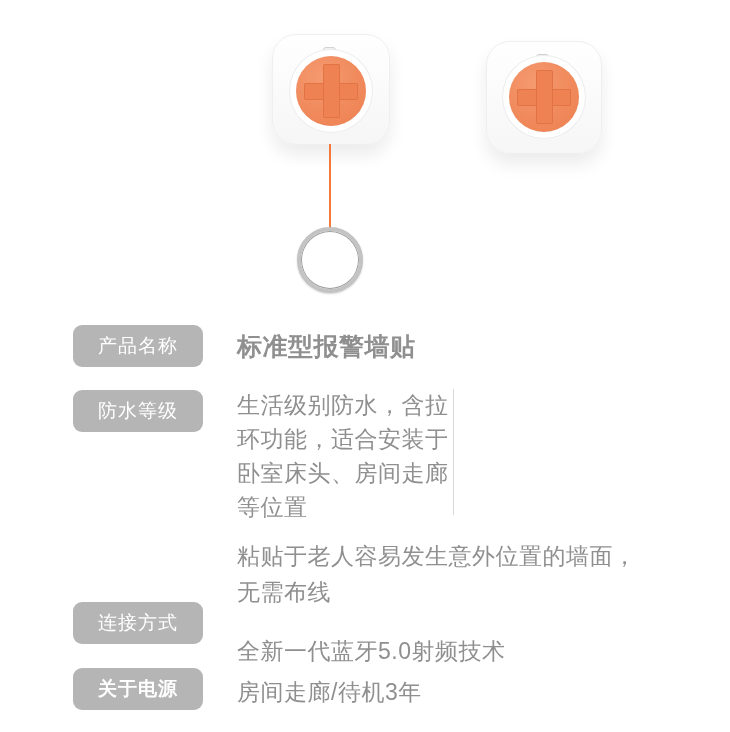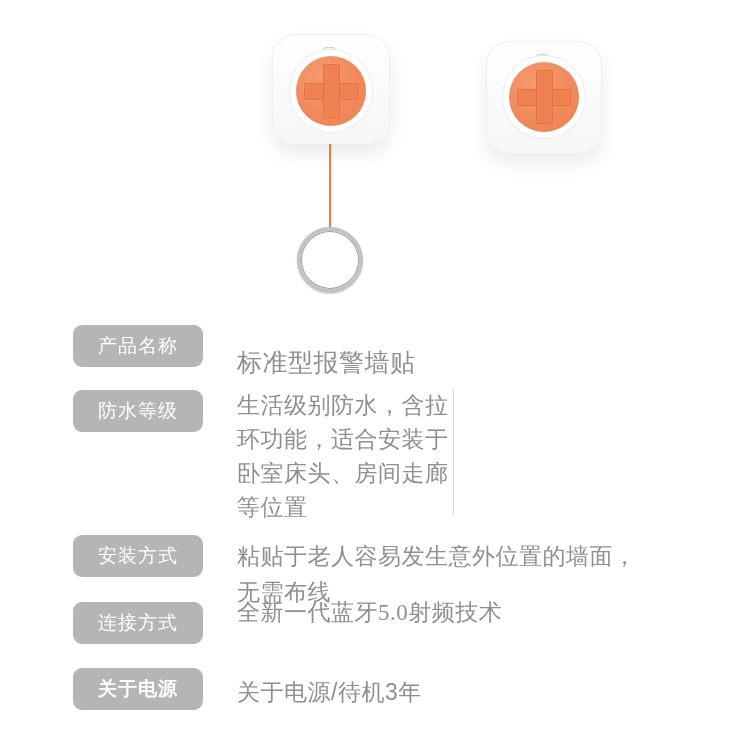--- a/index.html
+++ b/index.html
@@ -69,32 +69,31 @@
 
   <div class="device" style="left:486px;top:41px;width:114px;height:111px;">
     <div class="led" style="left:49px;top:12px;"></div>
     <div class="btn-circle" style="left:22px;top:20px;">
       <div class="cross-h"></div>
       <div class="cross-v"></div>
     </div>
   </div>
 
   <div class="spec-label" style="top:325px;">产品名称</div>
-  <div class="spec-text name-text col1" style="top:348px;">标准型报警墙贴</div>
+  <div class="spec-text name-text col1" style="top:332px;font-weight:bold;">标准型报警墙贴</div>
 
   <div class="spec-label" style="top:390px;">防水等级</div>
   <div class="spec-text col1" style="top:388px;width:220px;">生活级别防水，含拉
 环功能，适合安装于
 卧室床头、房间走廊
 等位置</div>
   <div class="divider"></div>
 
-  <div class="spec-label" style="top:535px;">安装方式</div>
   <div class="spec-text col1" style="top:538px;width:440px;line-height:36px;">粘贴于老人容易发生意外位置的墙面，
 无需布线</div>
 
   <div class="spec-label" style="top:602px;">连接方式</div>
-  <div class="spec-text col1" style="top:596px;width:440px;font-family:Liberation Serif, serif;">全新一代蓝牙5.0射频技术</div>
+  <div class="spec-text col1" style="top:634px;width:440px;">全新一代蓝牙5.0射频技术</div>
 
   <div class="spec-label" style="top:668px;font-weight:bold;">关于电源</div>
-  <div class="spec-text col1" style="top:675px;width:440px;">关于电源/待机3年</div>
+  <div class="spec-text col1" style="top:675px;width:440px;">房间走廊/待机3年</div>
 
 </div>
 
 </body></html>

